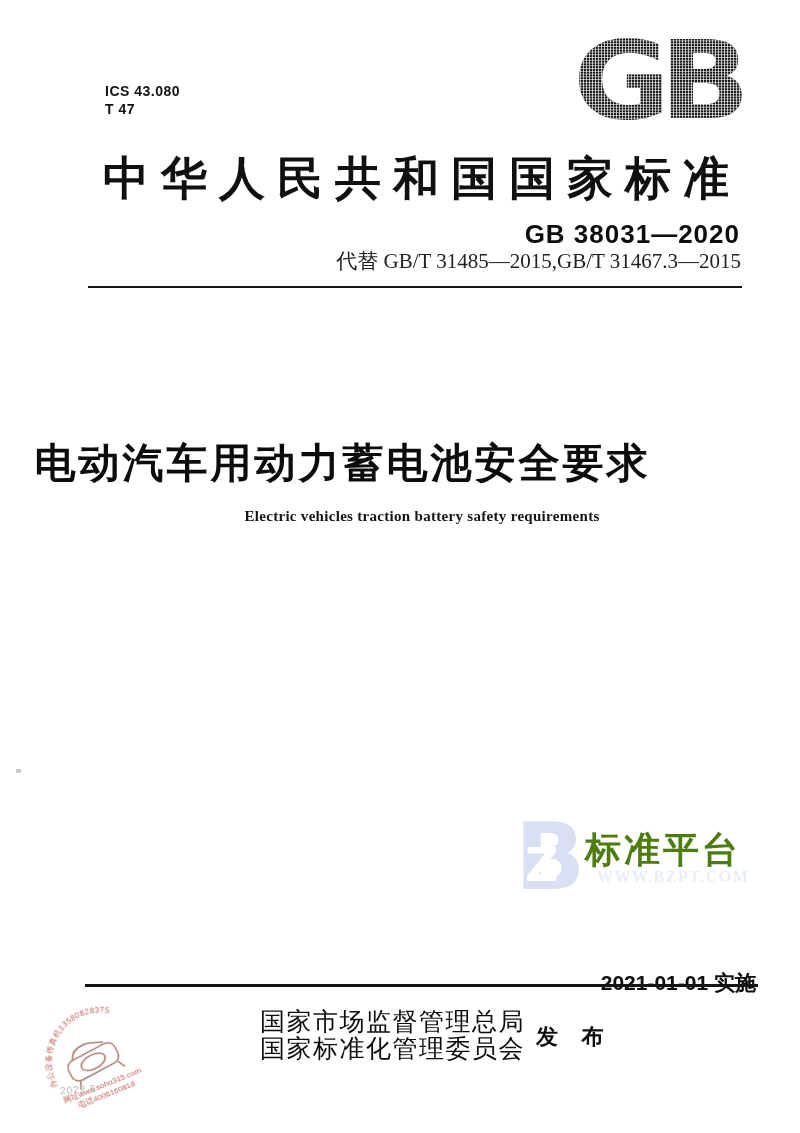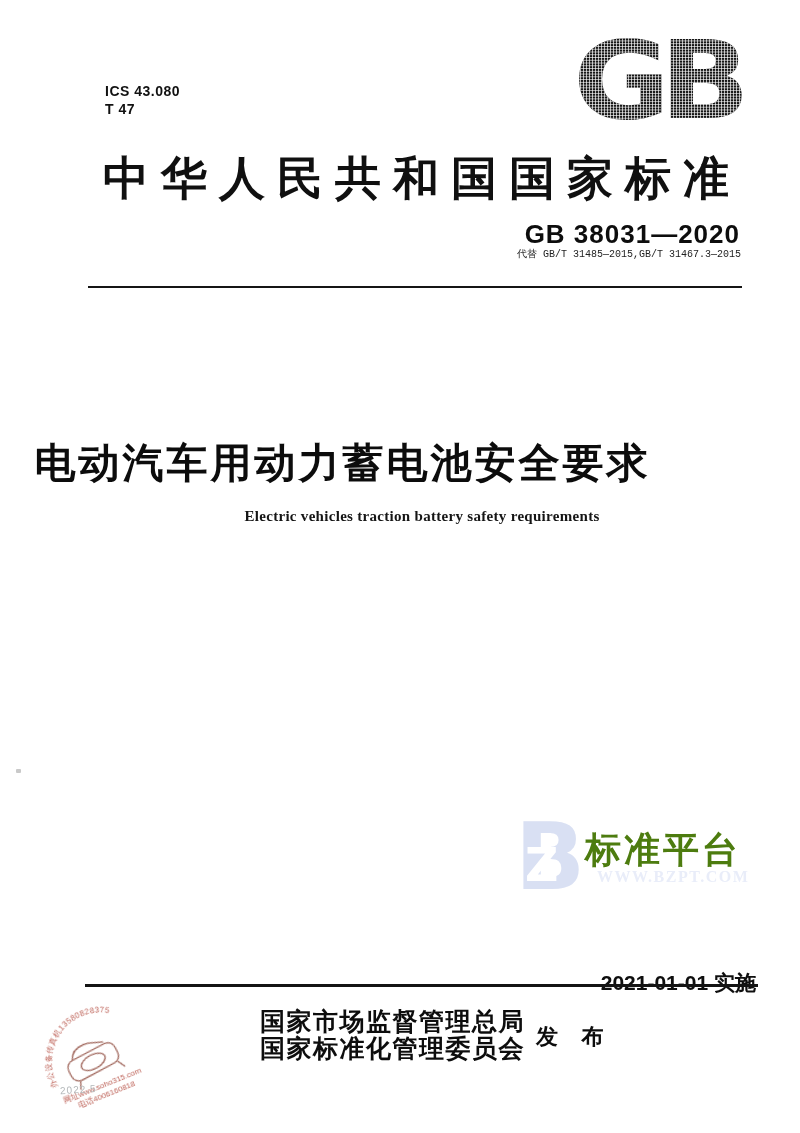--- a/index.html
+++ b/index.html
@@ -19,22 +19,22 @@
   .gb-dots{
     background-image:radial-gradient(circle, rgba(255,255,255,.9) 0 .9px, rgba(255,255,255,0) 1.3px);
     background-size:3px 3px;
     -webkit-background-clip:text;background-clip:text;color:transparent;}
   
   .national-heading{position:absolute;left:103px;top:148px;width:660px;white-space:nowrap;
     font-family:"Liberation Serif",serif;font-weight:700;font-size:46px;letter-spacing:12px;color:#101010;}
   
   .std-number{position:absolute;right:60px;top:219px;font-size:26px;font-weight:bold;
     letter-spacing:1px;font-family:Liberation Sans, sans-serif;color:#0d0d0d;}
-  .replaces{position:absolute;right:59px;top:247px;font-size:10px;
-    font-family:Liberation Mono, monospace;color:#222;}
+  .replaces{position:absolute;right:59px;top:247px;font-size:21px;
+    font-family:Liberation Serif, serif;color:#222;}
   .rule-top{position:absolute;left:88px;top:286px;width:654px;height:2px;background:#151515;}
   
   .title-zh{position:absolute;left:0;top:436px;width:673px;text-align:center;
     font-family:"Liberation Sans",sans-serif;font-weight:bold;font-size:41px;
     letter-spacing:3px;color:#0c0c0c;padding-left:12px;box-sizing:border-box;}
   .title-en{position:absolute;left:2px;top:508px;width:800px;text-align:center;
     font-family:"Liberation Serif",serif;font-weight:bold;font-size:15px;
     color:#151515;padding-left:40px;box-sizing:border-box;letter-spacing:.3px;}
   
   .watermark{position:absolute;left:515px;top:818px;width:230px;height:90px;}
@@ -48,21 +48,21 @@
   .wm-url{position:absolute;left:82px;top:50px;font-size:16px;letter-spacing:1.5px;
     font-family:"Liberation Serif",serif;font-weight:bold;color:#e9edf9;white-space:nowrap;}
   
   .date-issue{position:absolute;left:99px;top:953px;font-size:21px;font-weight:bold;
     font-family:"Liberation Sans",sans-serif;color:#0e0e0e;}
   .date-effective{position:absolute;right:44px;top:953px;font-size:21px;font-weight:bold;
     font-family:"Liberation Sans",sans-serif;color:#0e0e0e;margin-top:16px;}
   .rule-bottom{position:absolute;left:85px;top:984px;width:673px;height:3px;background:#141414;}
   
   .issuer-block{position:absolute;left:260px;top:1008px;font-family:"Liberation Serif",serif;
-    font-weight:bold;font-size:25px;letter-spacing:1.5px;line-height:27px;color:#0d0d0d;white-space:nowrap;}
+    font-weight:normal;font-size:25px;letter-spacing:1.5px;line-height:27px;color:#0d0d0d;white-space:nowrap;}
   .publish-label{position:absolute;left:536px;top:1022px;font-family:"Liberation Serif",serif;
     font-weight:bold;font-size:22px;letter-spacing:9px;color:#0d0d0d;white-space:nowrap;}
   
   .stamp{position:absolute;left:38px;top:1002px;width:130px;height:120px;
     transform:rotate(-22deg);opacity:.88;filter:blur(.3px);}
   .stamp-note{position:absolute;left:60px;top:1084px;font-size:10px;color:#b4b8ba;
     letter-spacing:1px;transform:rotate(-4deg);font-family:"Liberation Sans",sans-serif;white-space:nowrap;}
   .smudge{position:absolute;left:16px;top:769px;width:5px;height:4px;background:#c9c9c9;border-radius:1px;}
 </style>
 </head>

